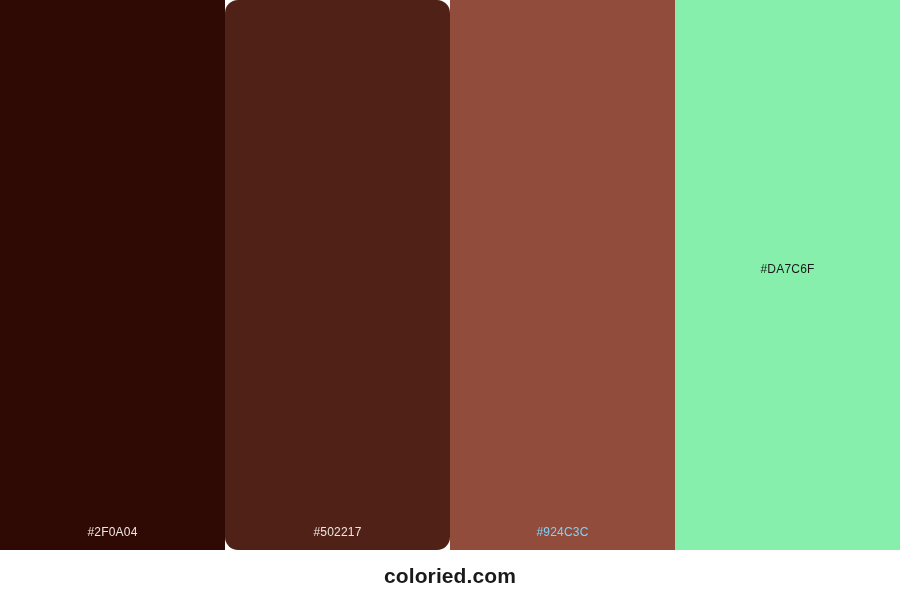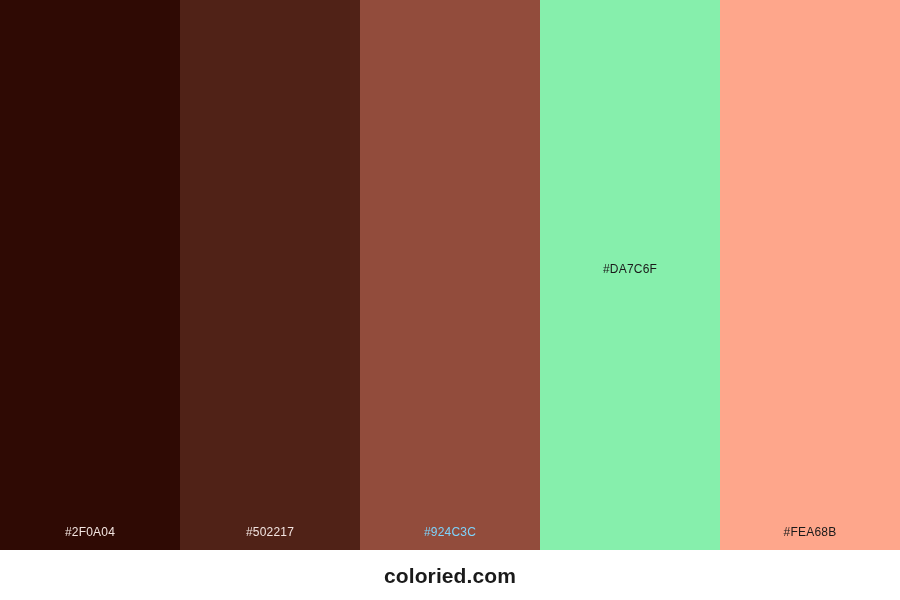--- a/index.html
+++ b/index.html
@@ -64,35 +64,32 @@
 <body>
 
 <div id="palette-page">
 
   <div id="swatch-strip">
 
     <div class="swatch" style="background-color: rgb(47, 10, 4);">
       <span class="swatch-label" style="color: rgb(242, 228, 224);">#2F0A04</span>
     </div>
 
-    <div class="swatch" style="background-color: rgb(80, 34, 23);">
+    <div class="swatch" style="background-color: rgb(80, 34, 23); border-radius: 13px;">
       <span class="swatch-label" style="color: rgb(242, 228, 224);">#502217</span>
     </div>
 
     <div class="swatch" style="background-color: rgb(146, 76, 60);">
       <span class="swatch-label" style="color: #7dd3fc;">#924C3C</span>
     </div>
 
     <div class="swatch" style="background-color: #86efac; align-items: center;">
       <span class="swatch-label" style="color: rgb(26, 26, 26);">#DA7C6F</span>
     </div>
 
-    <div class="swatch" style="background-color: rgb(254, 166, 139);">
-      <span class="swatch-label" style="color: rgb(26, 26, 26);">#FEA68B</span>
-    </div>
 
   </div>
 
   <div id="site-footer">
     <span id="footer-brand">coloried.com</span>
   </div>
 
 </div>
 
 </body></html>

